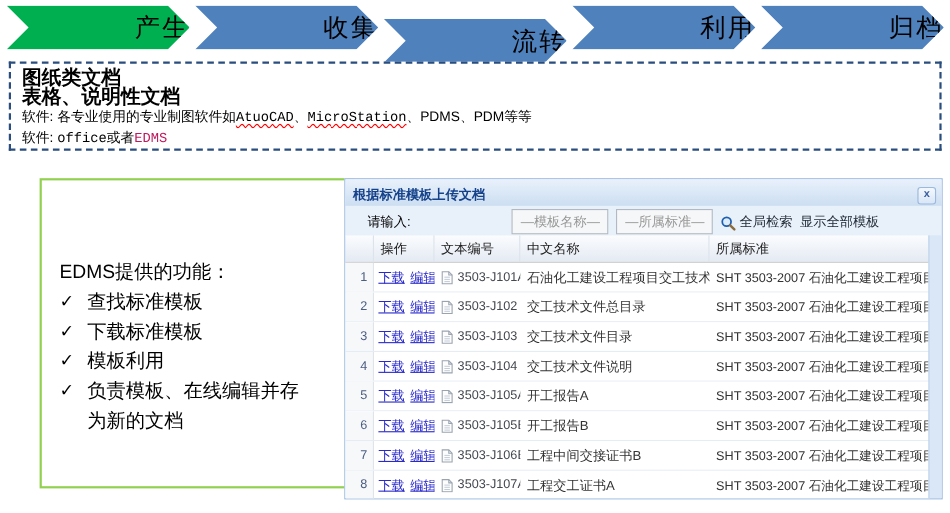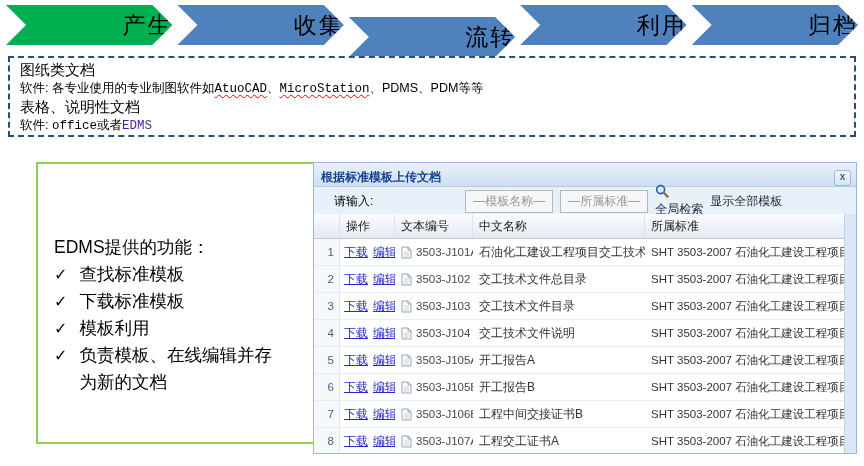--- a/index.html
+++ b/index.html
@@ -16,23 +16,23 @@
     font-size:23px;font-weight:normal;letter-spacing:2px;color:#000;
     clip-path:polygon(0 0, calc(100% - 20px) 0, 100% 50%, calc(100% - 20px) 100%, 0 100%, 20px 50%);
   }
 
   
   .notebox{
     position:absolute;left:8px;top:56px;width:824px;height:74px;
     border:2px dashed #2a4d7f;padding:3px 10px 0 10px;background:#fff;
   }
   .notebox .ln{line-height:18px;font-size:12.5px;white-space:nowrap;}
-  .notebox .ttl{font-size:15px;font-weight:normal;}
+  .notebox .ttl{font-size:18px;font-weight:bold;}
   .misspell{text-decoration:underline wavy #f00 1px;text-underline-offset:2px;}
-  .redword{color:#4c1d95;}
+  .redword{color:#be185d;}
 
   
   .edmsbox{
     position:absolute;left:36px;top:162px;width:282px;height:278px;
     border:2px solid #92d050;background:#fff;box-sizing:content-box;
     padding:0;
   }
   .edmsbox-inner{padding:70px 14px 0 16px;font-size:17.5px;line-height:27px;}
   .check-item{display:flex;gap:12px;align-items:flex-start;}
   .check-mark{flex:0 0 auto;font-size:16px;line-height:27px;}
@@ -60,21 +60,21 @@
   .tb-input{
     width:70px;height:16px;border:1px solid #92aecd;font-size:12px;padding:0 3px;
     font-family:"Liberation Sans","DejaVu Sans",sans-serif;
     margin-top:48px;
   }
   .tb-drop{
     border:1px solid #b2b9c4;color:#979797;background:#f6f7f9;
     font-size:12px;padding:2px 7px;white-space:nowrap;cursor:pointer;
   }
   .tb-link{color:#1c2833;cursor:pointer;white-space:nowrap;}
-  .tb-search{display:flex;align-items:flex-start;gap:3px;cursor:pointer;flex-direction:column;}
+  .tb-search{display:flex;align-items:flex-end;gap:3px;cursor:pointer;}
 
   .grid{position:absolute;left:0;top:51px;right:11px;bottom:0;}
   .grid-header,.grid-row{
     display:grid;grid-template-columns:26px 55px 78px 172px 1fr;align-items:center;
   }
   .grid-header{
     height:24px;background:linear-gradient(#fbfcfe,#e4eaf3);
     border-bottom:1px solid #c8c8c8;font-size:12px;color:#222;text-align:center;
   }
   .grid-header .hcell{padding-left:6px;height:100%;display:flex;align-items:center;
@@ -114,22 +114,22 @@
   <div class="chev" style="background: rgb(79, 129, 189);">
       <span>利用</span>
     </div>
   <div class="chev" style="background: rgb(79, 129, 189);">
       <span>归档</span>
     </div>
 </div>
 
 <div class="notebox">
   <div class="ln ttl">图纸类文档</div>
+  <div class="ln ttl">表格、说明性文档</div>
   <div class="ln"><span>软件: 各专业使用的专业制图软件如</span><span class="mono misspell">AtuoCAD</span><span>、</span><span class="mono misspell">MicroStation</span><span>、PDMS、PDM等等</span></div>
-  <div class="ln ttl">表格、说明性文档</div>
   <div class="ln"><span>软件: </span><span class="mono">office</span><span>或者</span><span class="mono redword">EDMS</span></div>
 </div>
 
 <div class="edmsbox">
   <div class="edmsbox-inner">
     <div>EDMS提供的功能：</div>
     <div class="check-item">
       <span class="check-mark">✓</span>
       <span class="check-text">查找标准模板</span>
     </div>

